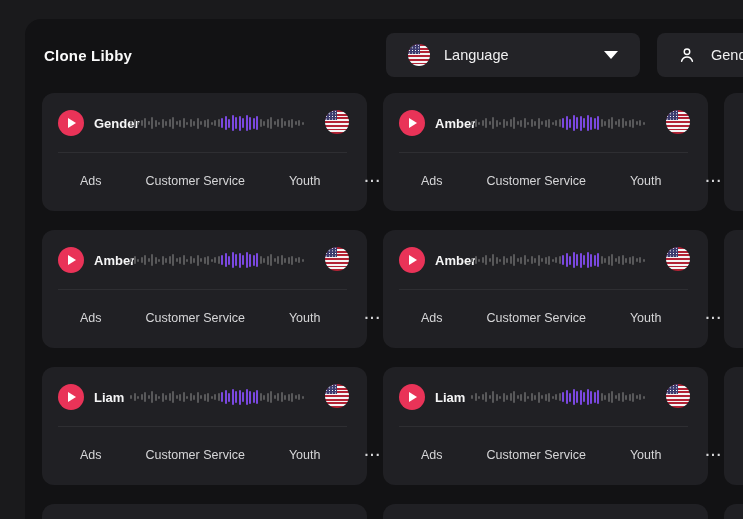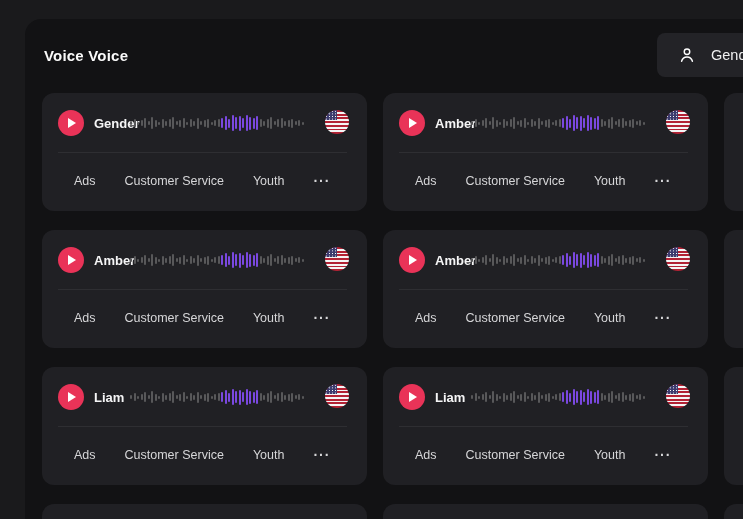--- a/index.html
+++ b/index.html
@@ -67,33 +67,38 @@
   .wave{
     position:absolute;left:88px;top:21px;width:176px;height:18px;
     display:flex;align-items:center;gap:1.5px;
   }
   .wave span{width:2px;border-radius:1px;flex:0 0 auto;}
   .card .flag{position:absolute;left:283px;top:17px;}
   .divider{
     position:absolute;left:16px;right:20px;top:59px;height:1px;background:#2e2e32;
   }
   .tags{
-    position:absolute;left:32px;top:81px;display:flex;gap:29px;align-items:center;justify-content:flex-end;
+    position:absolute;left:38px;top:81px;display:flex;gap:44px;align-items:center;justify-content:flex-end;
   }
   .tag{color:#d6d6d8;font-size:12.5px;white-space:nowrap;}
   .more{color:#d6d6d8;font-size:14px;font-weight:700;letter-spacing:1px;cursor:pointer;line-height:12px;}
   .person-icon{flex:0 0 auto;display:block;}
 </style>
 </head>
 <body>
 
 <div class="panel">
 
-  <div class="page-title">Voice Voice</div>
+  <div class="page-title">Clone Libby</div>
 
+  <div class="hdr-btn lang-btn">
+    <div class="flag small"></div>
+    <span class="hdr-label">Language</span>
+    <span class="caret"></span>
+  </div>
 
   <div class="hdr-btn gender-btn">
     <svg class="person-icon" width="20" height="20" viewBox="0 0 24 24" fill="none" stroke="#ffffff" stroke-width="1.7" stroke-linecap="round">
       <circle cx="12" cy="8" r="3.3"></circle>
       <path d="M5.5 19.5c.9-3.4 3.5-5.2 6.5-5.2s5.6 1.8 6.5 5.2"></path>
     </svg>
     <span class="hdr-label">Gender</span>
   </div>
 
   <div class="grid">

